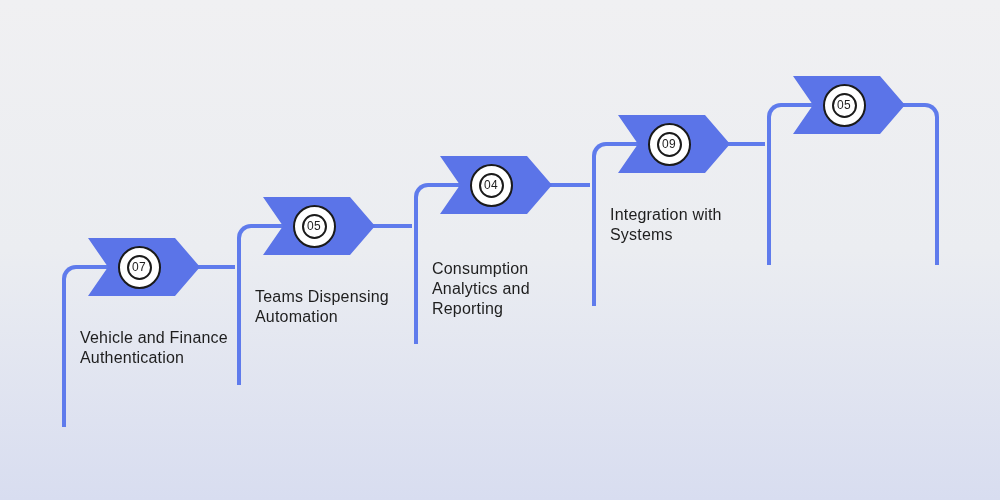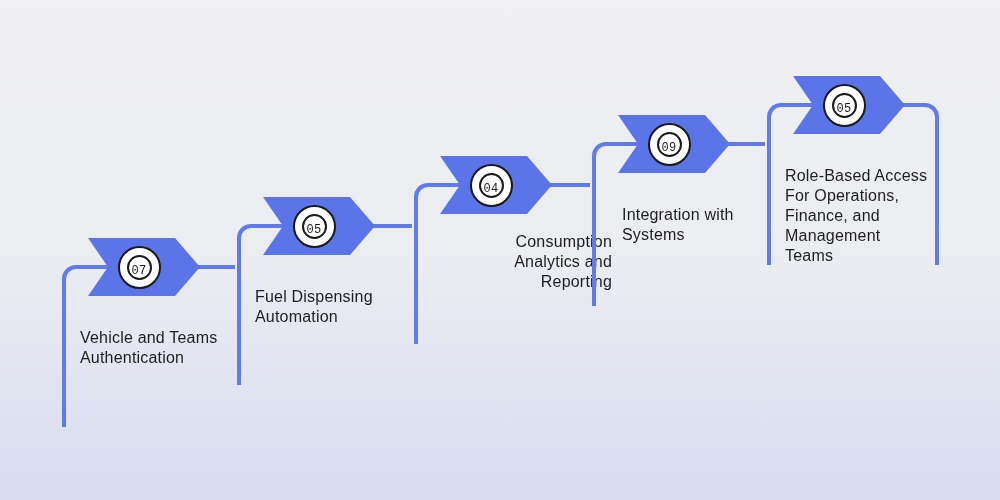--- a/index.html
+++ b/index.html
@@ -37,21 +37,21 @@
     background: var(--badge-bg);
     border: 2.5px solid var(--badge-ring);
     border-radius: 50%;
     display: flex; align-items: center; justify-content: center;
   }
   .badge-inner {
     width: 25px; height: 25px;
     box-sizing: border-box;
     border: 2px solid var(--badge-ring);
     border-radius: 50%;
-    display: flex; align-items: flex-end; justify-content: center; font-family: Liberation Mono, monospace;
+    display: flex; align-items: center; justify-content: center;
   }
   .badge-number {
     font-size: 12px;
     font-weight: 500;
     color: var(--text-color);
     letter-spacing: 0.3px;
   }
   .step-label {
     position: absolute;
     width: 180px;
@@ -71,77 +71,72 @@
   <div class="step">
     <div class="connector" style="left:62px; top:265px; width:173px; height:162px;"></div>
     <svg class="arrow" style="left:88px; top:238px;" viewBox="0 0 112 58">
       <polygon points="0,0 87,0 112,29 87,58 0,58 20,29"></polygon>
     </svg>
     <div class="badge" style="left:117.5px; top:245.5px;">
       <div class="badge-inner">
         <span class="badge-number">07</span>
       </div>
     </div>
-    <div class="step-label" style="left:80px; top:328px;">Vehicle and Teams
+    <div class="step-label" style="left:80px; top:328px;">Vehicle and Finance
 Authentication</div>
   </div>
 
   <div class="step">
     <div class="connector" style="left:237px; top:224px; width:175px; height:161px;"></div>
     <svg class="arrow" style="left:263px; top:197px;" viewBox="0 0 112 58">
       <polygon points="0,0 87,0 112,29 87,58 0,58 20,29"></polygon>
     </svg>
     <div class="badge" style="left:292.5px; top:204.5px;">
       <div class="badge-inner">
         <span class="badge-number">05</span>
       </div>
     </div>
-    <div class="step-label" style="left:255px; top:287px;">Fuel Dispensing
+    <div class="step-label" style="left:255px; top:287px;">Teams Dispensing
 Automation</div>
   </div>
 
   <div class="step">
     <div class="connector" style="left:414px; top:183px; width:176px; height:161px;"></div>
     <svg class="arrow" style="left:440px; top:156px;" viewBox="0 0 112 58">
       <polygon points="0,0 87,0 112,29 87,58 0,58 20,29"></polygon>
     </svg>
     <div class="badge" style="left:469.5px; top:163.5px;">
       <div class="badge-inner">
         <span class="badge-number">04</span>
       </div>
     </div>
-    <div class="step-label" style="left:432px; top:232px;text-align:right;">Consumption
+    <div class="step-label" style="left:432px; top:259px;">Consumption
 Analytics and
 Reporting</div>
   </div>
 
   <div class="step">
     <div class="connector" style="left:592px; top:142px; width:173px; height:164px;"></div>
     <svg class="arrow" style="left:618px; top:115px;" viewBox="0 0 112 58">
       <polygon points="0,0 87,0 112,29 87,58 0,58 20,29"></polygon>
     </svg>
     <div class="badge" style="left:647.5px; top:122.5px;">
       <div class="badge-inner">
         <span class="badge-number">09</span>
       </div>
     </div>
-    <div class="step-label" style="left:610px; top:205px;margin-left:12px;">Integration with
+    <div class="step-label" style="left:610px; top:205px;">Integration with
 Systems</div>
   </div>
 
   <div class="step">
     <div class="connector cap-both" style="left:767px; top:103px; width:172px; height:162px;"></div>
     <svg class="arrow" style="left:793px; top:76px;" viewBox="0 0 112 58">
       <polygon points="0,0 87,0 112,29 87,58 0,58 20,29"></polygon>
     </svg>
     <div class="badge" style="left:822.5px; top:83.5px;">
       <div class="badge-inner">
         <span class="badge-number">05</span>
       </div>
     </div>
-    <div class="step-label" style="left:785px; top:166px; width:165px;">Role-Based Access
-For Operations,
-Finance, and
-Management
-Teams</div>
   </div>
 
 </div>
 
 </body></html>

